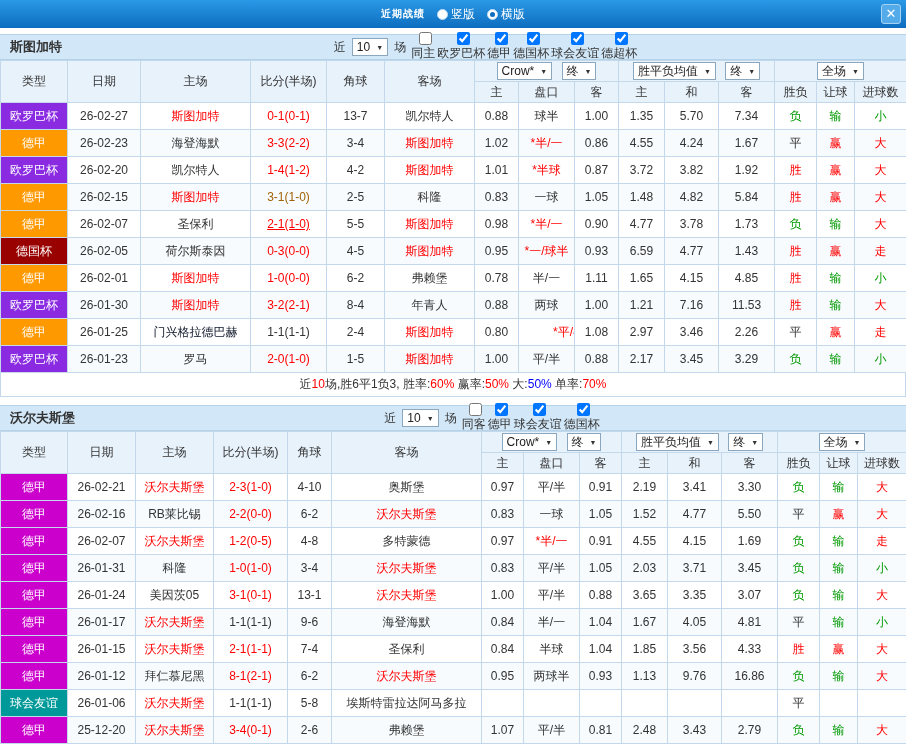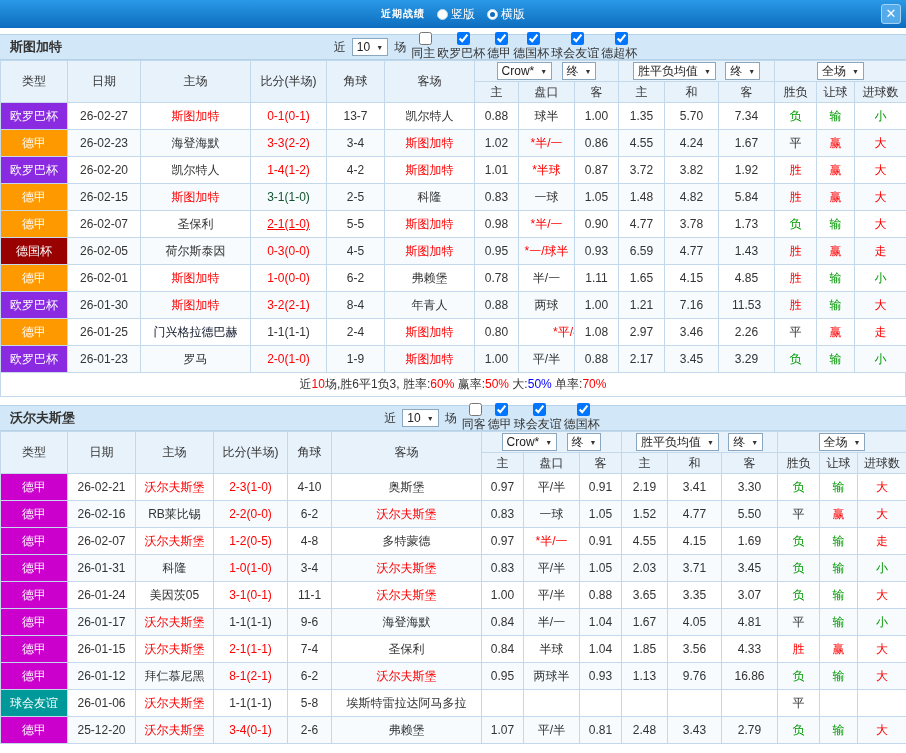--- a/index.html
+++ b/index.html
@@ -200,21 +200,21 @@
           <td>3.82</td>
           <td>1.92</td>
           <td style="color: rgb(255, 0, 0);">胜</td>
           <td style="color: rgb(255, 0, 0);">赢</td>
           <td style="color: rgb(255, 0, 0);">大</td>
         </tr>
         <tr>
           <td style="color: rgb(255, 255, 255); background: rgb(255, 153, 0);">德甲</td>
           <td>26-02-15</td>
           <td style="color: rgb(255, 0, 0);">斯图加特</td>
-          <td style="color: #14532d;">3-1(1-0)</td>
+          <td style="color: #a16207;">3-1(1-0)</td>
           <td>2-5</td>
           <td style="color: rgb(51, 51, 51);">科隆</td>
           <td>0.83</td>
           <td style="color: rgb(51, 51, 51);">一球</td>
           <td>1.05</td>
           <td>1.48</td>
           <td>4.82</td>
           <td>5.84</td>
           <td style="color: rgb(255, 0, 0);">胜</td>
           <td style="color: rgb(255, 0, 0);">赢</td>
@@ -303,21 +303,21 @@
           <td>2.26</td>
           <td style="color: rgb(51, 51, 51);">平</td>
           <td style="color: rgb(255, 0, 0);">赢</td>
           <td style="color: rgb(255, 0, 0);">走</td>
         </tr>
         <tr>
           <td style="color: rgb(255, 255, 255); background: rgb(138, 43, 226);">欧罗巴杯</td>
           <td>26-01-23</td>
           <td style="color: rgb(51, 51, 51);">罗马</td>
           <td style="color: rgb(255, 0, 0);">2-0(1-0)</td>
-          <td>1-9</td>
+          <td>1-5</td>
           <td style="color: rgb(255, 0, 0);">斯图加特</td>
           <td>1.00</td>
           <td style="color: rgb(51, 51, 51);">平/半</td>
           <td>0.88</td>
           <td>2.17</td>
           <td>3.45</td>
           <td>3.29</td>
           <td style="color: rgb(0, 153, 0);">负</td>
           <td style="color: rgb(0, 153, 0);">输</td>
           <td style="color: rgb(0, 153, 0);">小</td>
@@ -487,21 +487,21 @@
           <td>3.45</td>
           <td style="color: rgb(0, 153, 0);">负</td>
           <td style="color: rgb(0, 153, 0);">输</td>
           <td style="color: rgb(0, 153, 0);">小</td>
         </tr>
         <tr>
           <td style="color: rgb(255, 255, 255); background: rgb(204, 0, 204);">德甲</td>
           <td>26-01-24</td>
           <td style="color: rgb(51, 51, 51);">美因茨05</td>
           <td style="color: rgb(255, 0, 0);">3-1(0-1)</td>
-          <td>11-1</td>
+          <td>13-1</td>
           <td style="color: rgb(255, 0, 0);">沃尔夫斯堡</td>
           <td>1.00</td>
           <td style="color: rgb(51, 51, 51);">平/半</td>
           <td>0.88</td>
           <td>3.65</td>
           <td>3.35</td>
           <td>3.07</td>
           <td style="color: rgb(0, 153, 0);">负</td>
           <td style="color: rgb(0, 153, 0);">输</td>
           <td style="color: rgb(255, 0, 0);">大</td>

